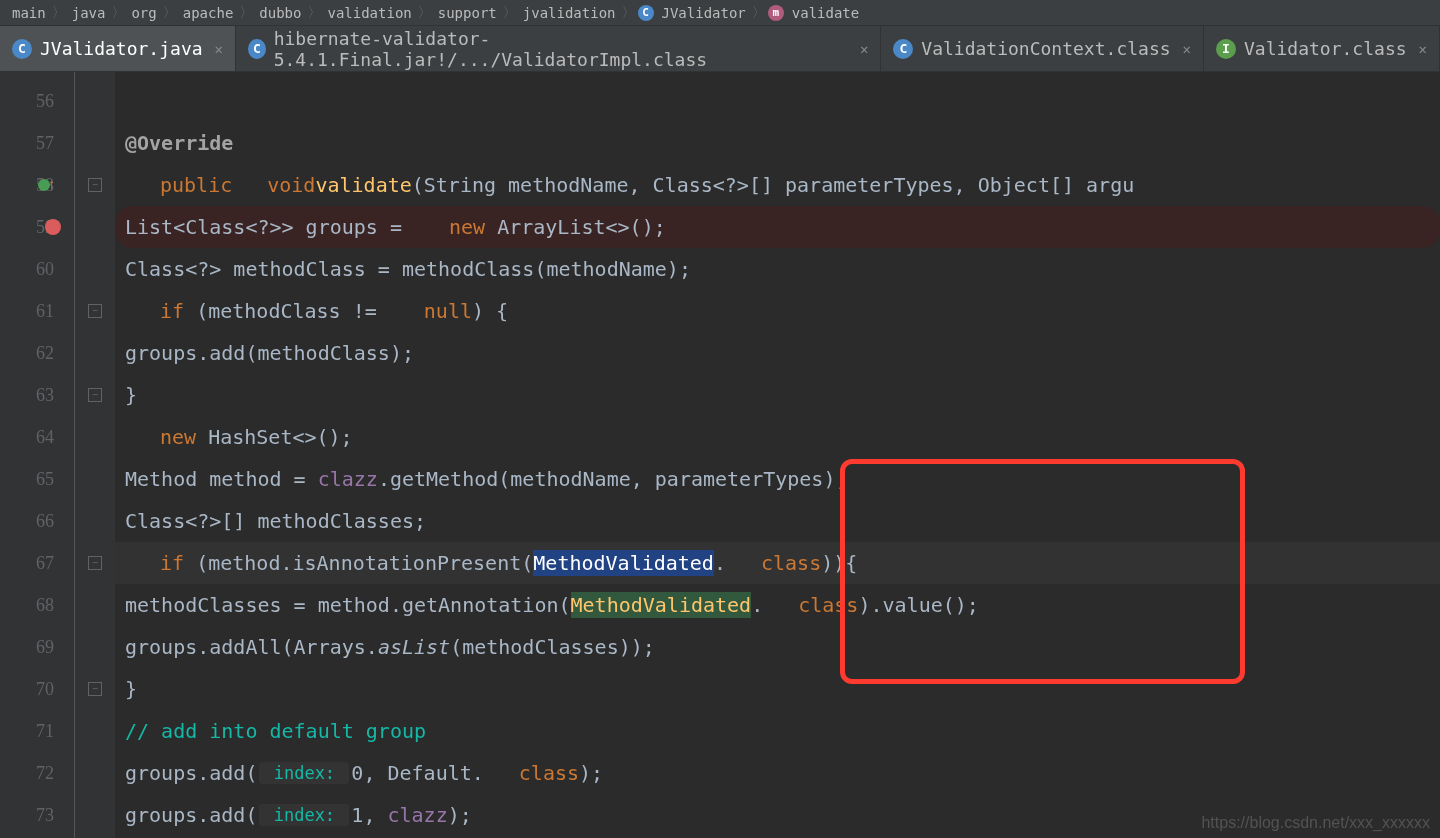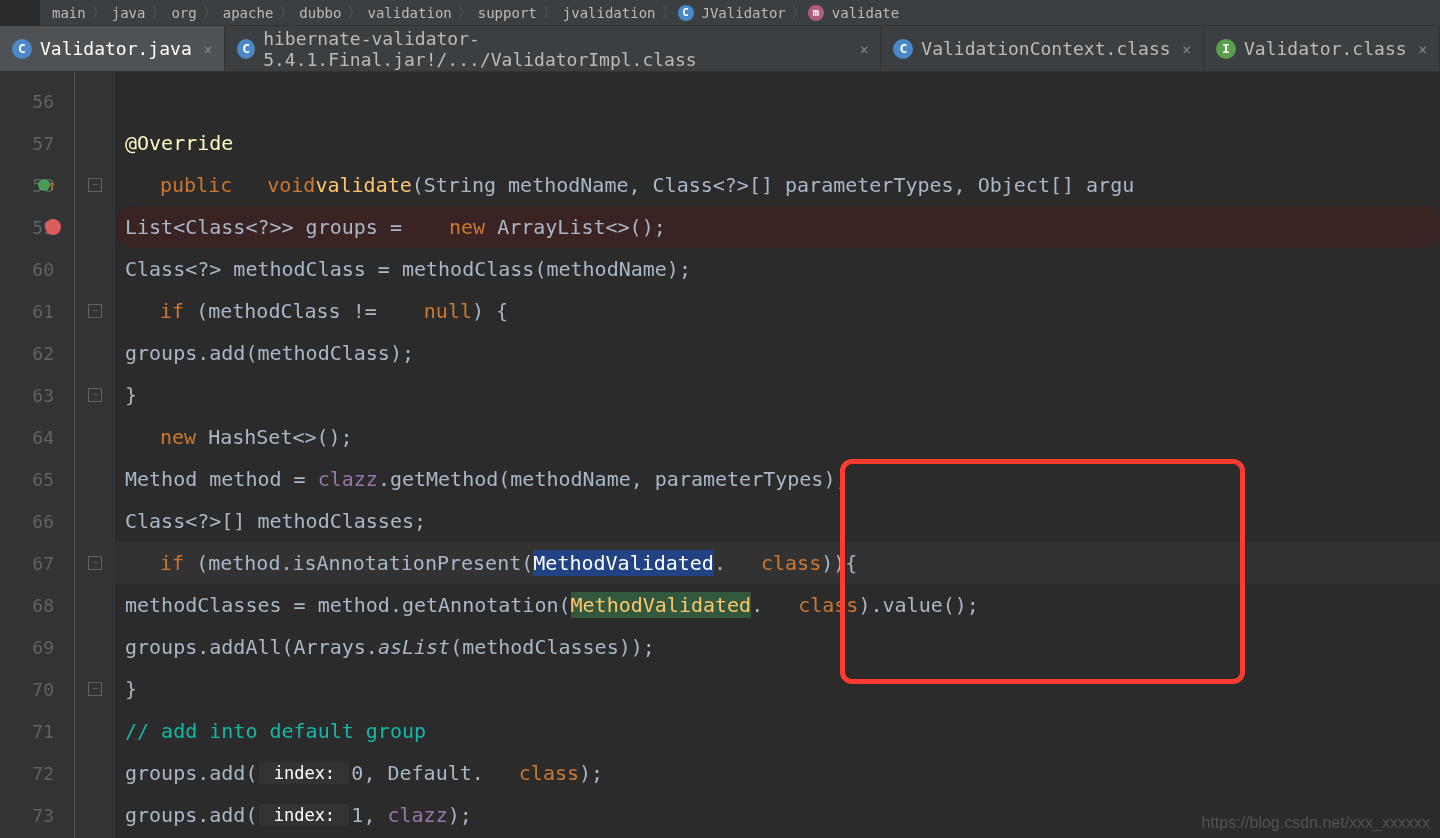--- a/index.html
+++ b/index.html
@@ -16,21 +16,20 @@
     .breadcrumb-bar {
       height: 26px;
       background: #3c3f41;
       border-bottom: 1px solid #323232;
       display: flex;
       align-items: center;
       padding: 0 8px;
       font-size: 14px;
       color: #888;
       overflow: hidden;
-      margin-left: 40px;
     }
     .breadcrumb-item { padding: 0 4px; color: #bbbbbb; }
     .breadcrumb-sep { color: #666; padding: 0 2px; }
     .crumb-icon {
       width: 16px; height: 16px; border-radius: 50%;
       display: inline-flex; align-items: center; justify-content: center;
       font-size: 11px; font-weight: bold; margin-right: 4px;
       vertical-align: middle;
     }
     .crumb-icon.c-class { background: #4a88c7; color: #fff; }
@@ -77,20 +76,21 @@
     }
     .gutter-line {
       height: 42px;
       display: flex;
       align-items: center;
       justify-content: flex-end;
       padding-right: 20px;
       color: #606366;
       font-size: 18px;
       position: relative;
+      font-family: Liberation Serif, serif;
     }
     .gutter-breakpoint {
       position: absolute;
       left: 45px;
       width: 16px; height: 16px;
       border-radius: 50%;
       background: #db5c5c;
     }
     .gutter-override {
       position: absolute;
@@ -144,27 +144,27 @@
       height: 42px;
       display: flex;
       align-items: center;
       white-space: pre;
       padding-left: 10px;
       position: relative;
     }
     .hl-line { background: #323232; }
     .bp-line { background: #3a2323; border-radius: 18px; }
     .kw { color: #cc7832; margin-left: 35px; }
-    .ann { color: #fef9c3; }
+    .ann { color: #a3a3a3; font-weight: bold; }
     .mtd { color: #ffc66d; }
     .itl { font-style: italic; text-align: right; }
     .fld { color: #9876aa; }
     .cmt { color: #14b8a6; }
     .param-hint {
-      color: #ffffff;
+      color: #14b8a6;
       font-size: 17px;
       background: rgba(100,100,100,0.15);
       padding: 1px 4px;
       border-radius: 3px;
       margin: 0 2px;
     }
     .sel-primary {
       background: #214283;
       color: #fff;
       padding: 1px 0;
@@ -217,21 +217,21 @@
   <span class="crumb-icon c-class">C</span>
   <span class="breadcrumb-item">JValidator</span>
     <span class="breadcrumb-sep">〉</span>
   <span class="crumb-icon m-method">m</span>
   <span class="breadcrumb-item">validate</span>
 </div>
 
 <div class="tab-bar">
   <div class="tab active">
     <span class="tab-icon java-class">C</span>
-    <span>Validator.java</span>
+    <span>JValidator.java</span>
     <span class="tab-close">✕</span>
   </div>
   <div class="tab">
     <span class="tab-icon java-class">C</span>
     <span>hibernate-validator-5.4.1.Final.jar!/.../ValidatorImpl.class</span>
     <span class="tab-close">✕</span>
   </div>
   <div class="tab">
     <span class="tab-icon java-class">C</span>
     <span>ValidationContext.class</span>

